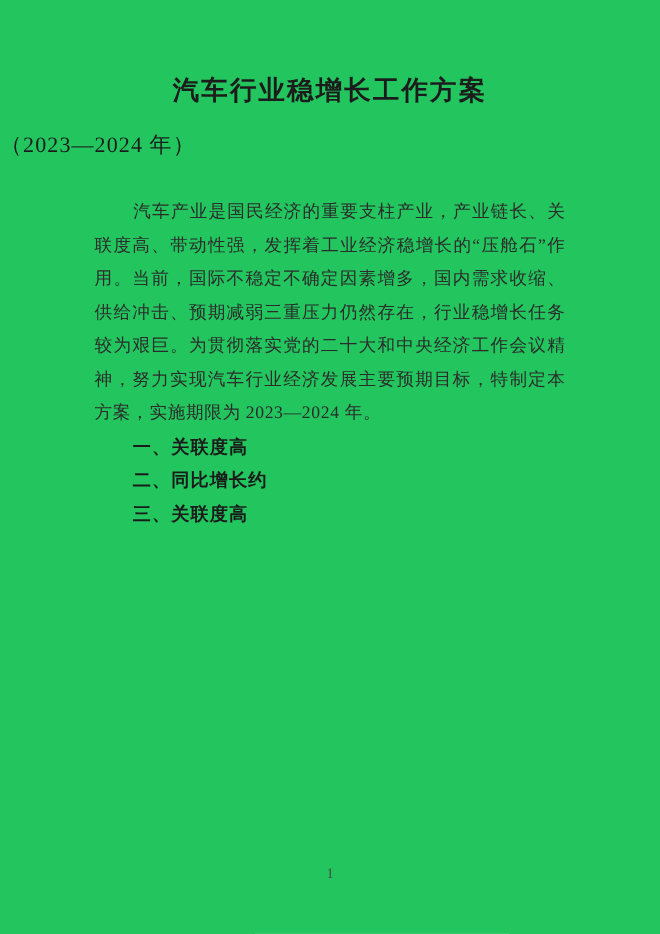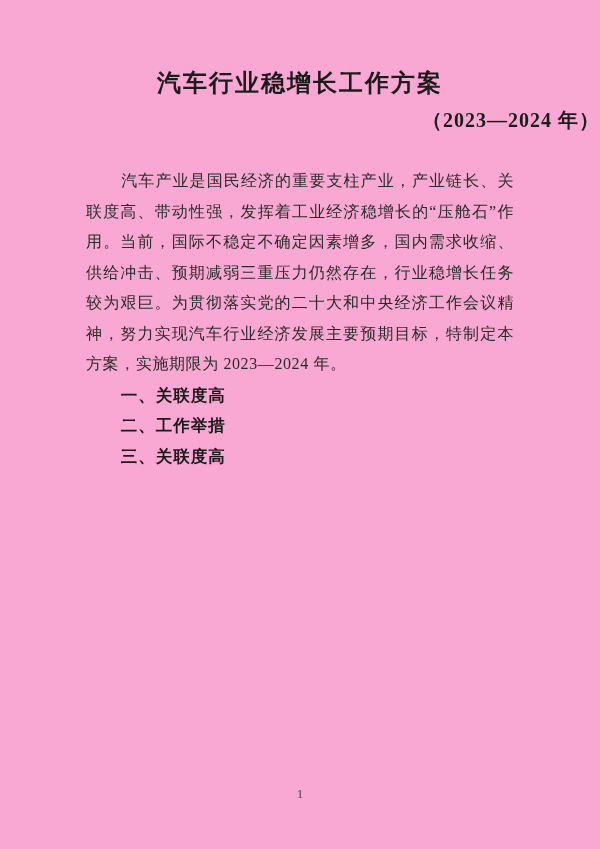--- a/index.html
+++ b/index.html
@@ -1,39 +1,39 @@
 <!DOCTYPE html>
 <html><head>
 <meta charset="utf-8">
 <style>
   * { margin: 0; padding: 0; box-sizing: border-box; }
   html, body { width: 600px; height: 849px; background: #ffffff; overflow: hidden; }
   .page {
     position: relative;
     width: 600px;
     height: 849px;
-    background: #f9a8d4;
+    background: #22c55e;
     color: #2b2b2b;
     font-family: "Liberation Serif", "DejaVu Serif", serif;
   }
   .doc-title {
     padding-top: 66px;
     text-align: center;
     font-size: 24px;
     line-height: 34px;
     font-weight: bold;
     letter-spacing: 2px;
     color: #1c1c1c;
   }
   .doc-subtitle {
-    margin-top: 6px;
-    text-align: right;
+    margin-top: 18px;
+    text-align: left;
     font-size: 20px;
     line-height: 28px;
-    font-weight: bold;
+    font-weight: normal;
     letter-spacing: 1px;
     color: #1c1c1c;
   }
   .doc-body {
     margin: 32px 39px 0 86px;
     width: 428px;
   }
   .para {
     font-size: 16px;
     line-height: 30.5px;
@@ -72,21 +72,21 @@
 
   <div class="doc-subtitle">（2023—2024 年）</div>
 
   <div class="doc-body">
 
     <p class="para">汽车产业是国民经济的重要支柱产业，产业链长、关联度高、带动性强，发挥着工业经济稳增长的“压舱石”作用。当前，国际不稳定不确定因素增多，国内需求收缩、供给冲击、预期减弱三重压力仍然存在，行业稳增长任务较为艰巨。为贯彻落实党的二十大和中央经济工作会议精神，努力实现汽车行业经济发展主要预期目标，特制定本方案，实施期限为 2023—2024 年。</p>
 
     <h2 class="sec-heading">一、关联度高</h2>
 
 
-    <h2 class="sec-heading">二、工作举措</h2>
+    <h2 class="sec-heading">二、同比增长约</h2>
 
 
     <h2 class="sec-heading">三、关联度高</h2>
 
   </div>
 
   <div class="page-number">1</div>
 
 </div>
 

